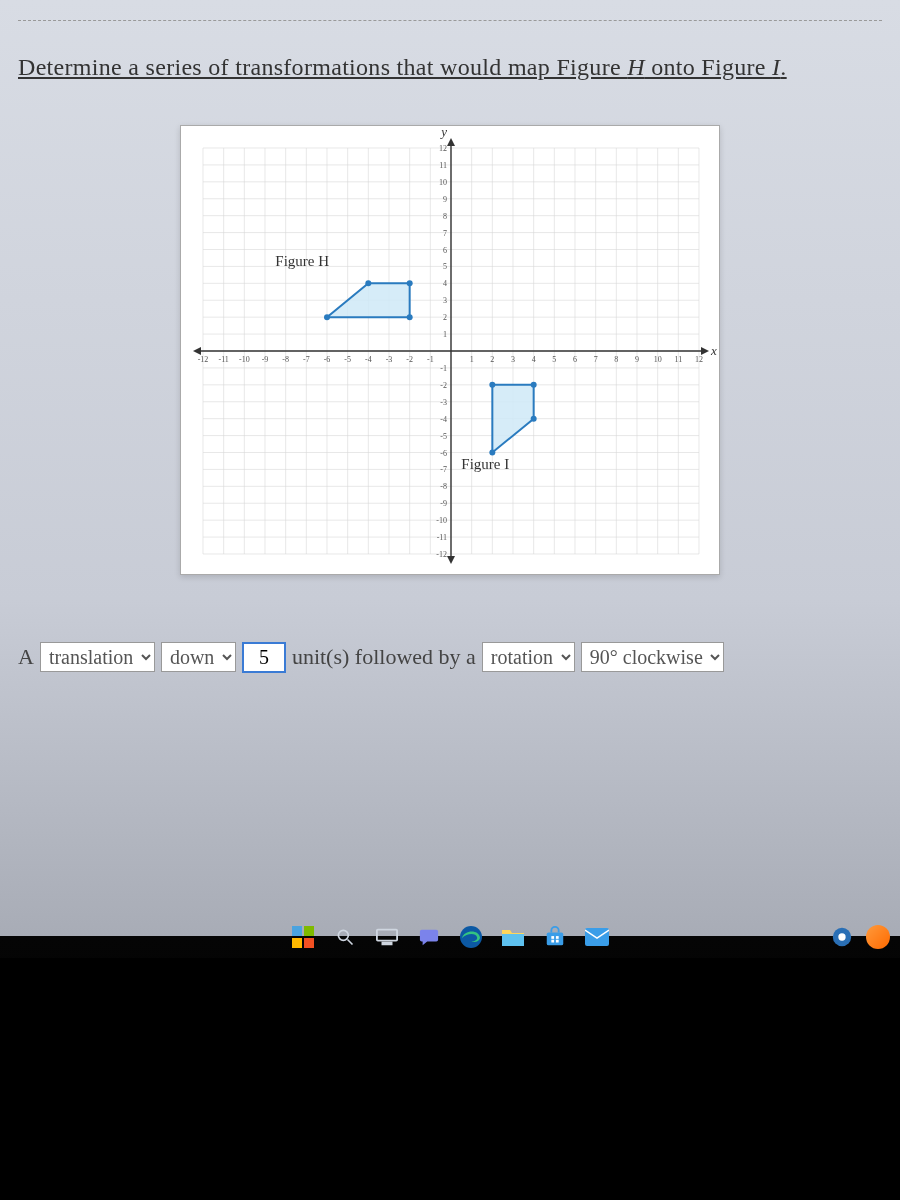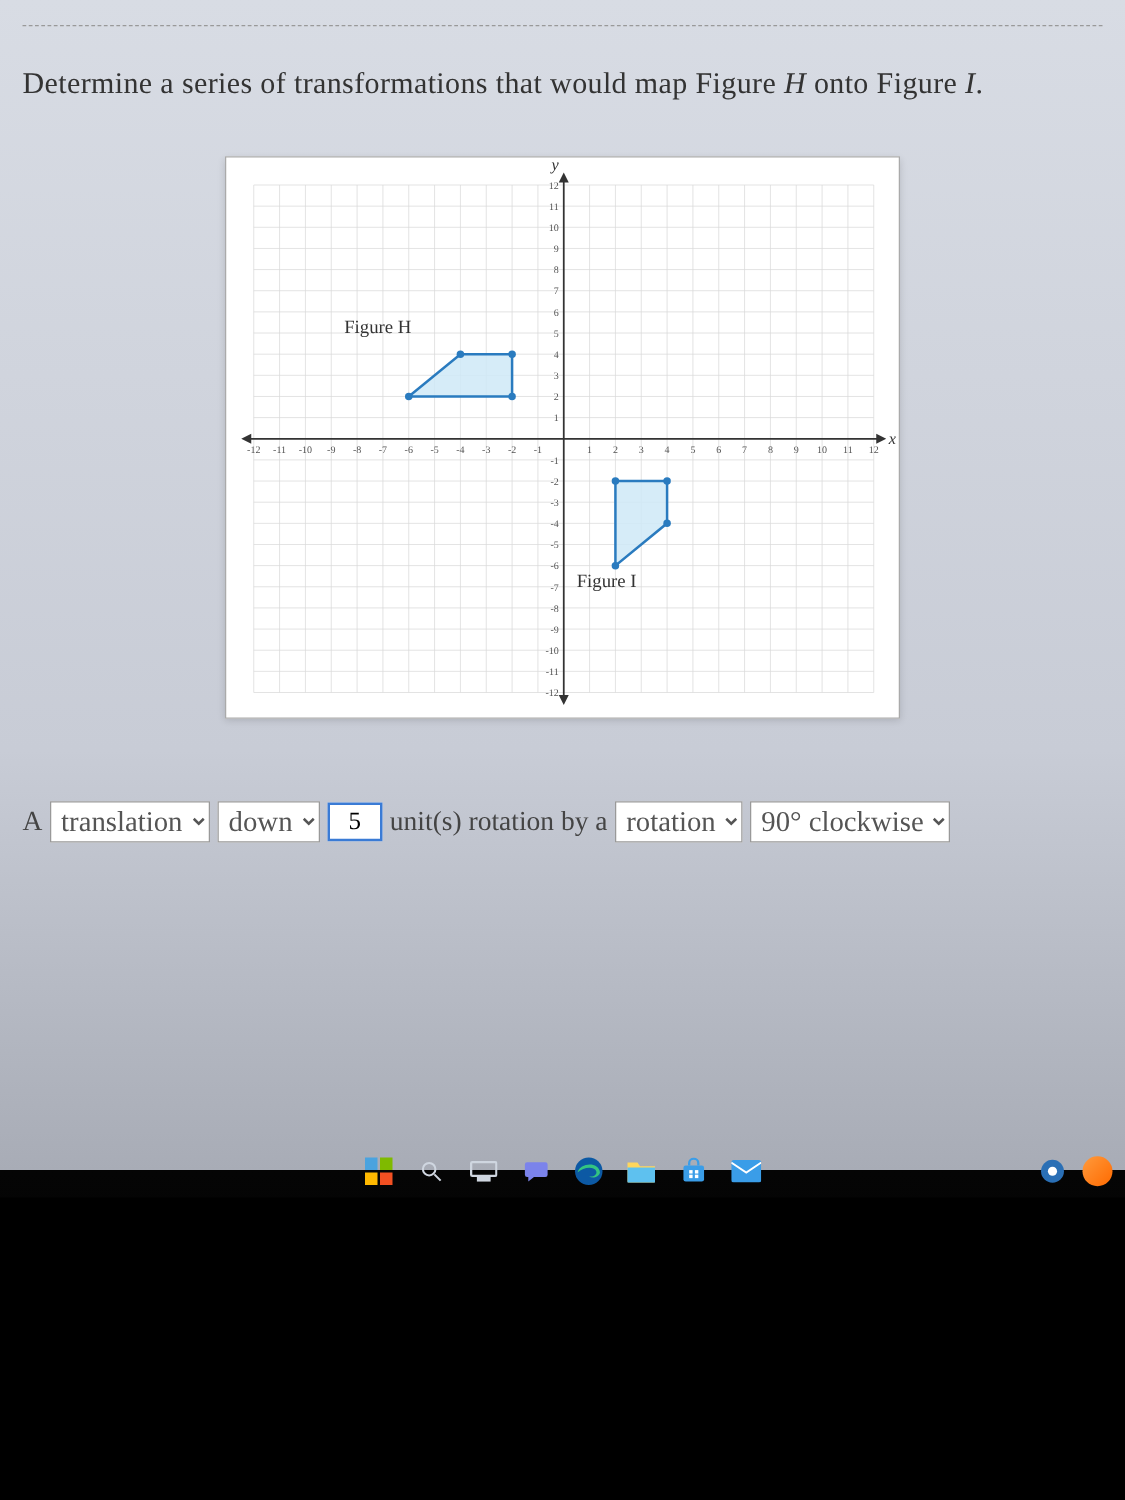--- a/index.html
+++ b/index.html
@@ -16,20 +16,21 @@
   }
   .top-border {
     border-top: 1px dashed #999;
     margin-bottom: 28px;
   }
   .question {
     font-size: 24px;
     color: #333;
     line-height: 1.5;
     letter-spacing: 0.3px;
+    text-decoration: underline;
   }
   .question .figname { font-style: italic; }
   .chart-wrap {
     display: flex;
     justify-content: center;
     margin: 40px 0 60px 0;
   }
   .chart {
     background: #fff;
     border: 1px solid #aaa;
@@ -39,21 +40,21 @@
     font-size: 22px;
     color: #444;
     line-height: 2.0;
     display: flex;
     flex-wrap: wrap;
     align-items: center;
     gap: 6px;
   }
   .answer span { white-space: nowrap; }
   select {
-    font-size: 23px;
+    font-size: 20px;
     font-family: Georgia, serif;
     padding: 2px 4px;
     background: #fff;
     border: 1px solid #999;
     color: #555;
   }
   input[type=text] {
     font-size: 20px;
     font-family: Georgia, serif;
     width: 44px;
@@ -234,21 +235,21 @@
 
   <div class="answer">
     <span>A</span>
     <select>
       <option>translation</option>
     </select>
     <select>
       <option>down</option>
     </select>
     <input type="text" value="5" style="">
-    <span>unit(s) rotation by a</span>
+    <span>unit(s) followed by a</span>
     <select>
       <option>rotation</option>
     </select>
     <select>
       <option>90° clockwise</option>
     </select>
   </div>
 </div>
 
 <div class="taskbar">

